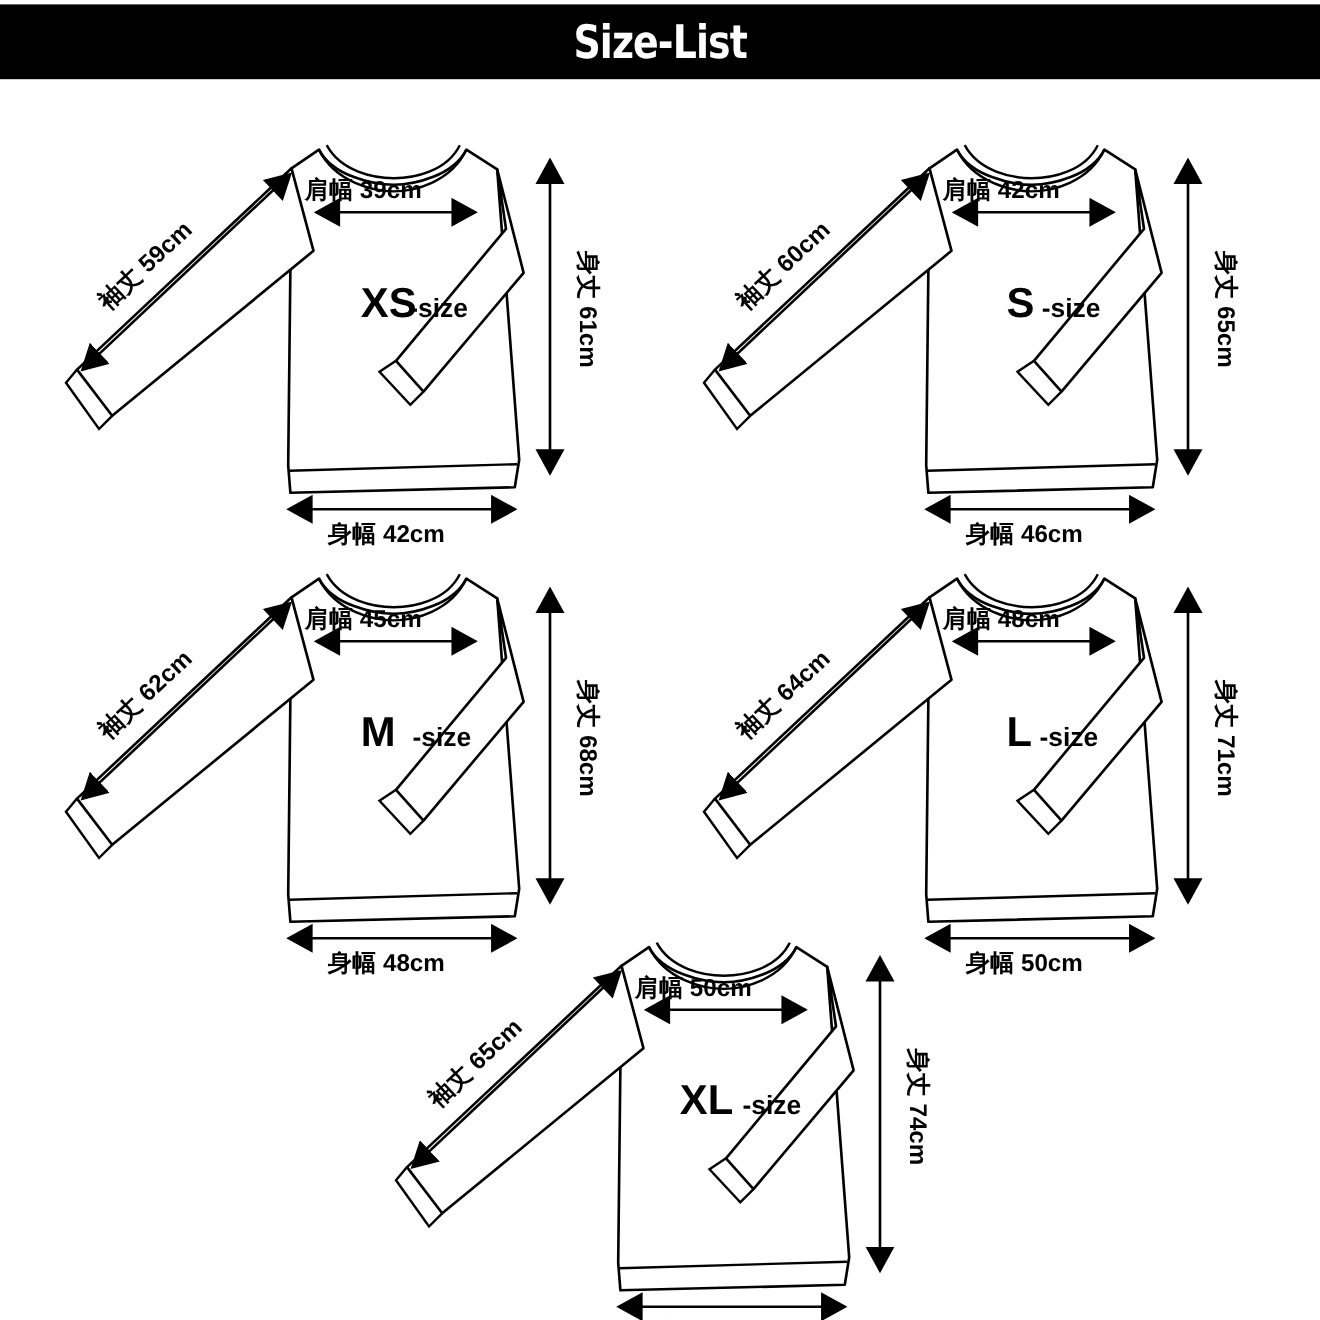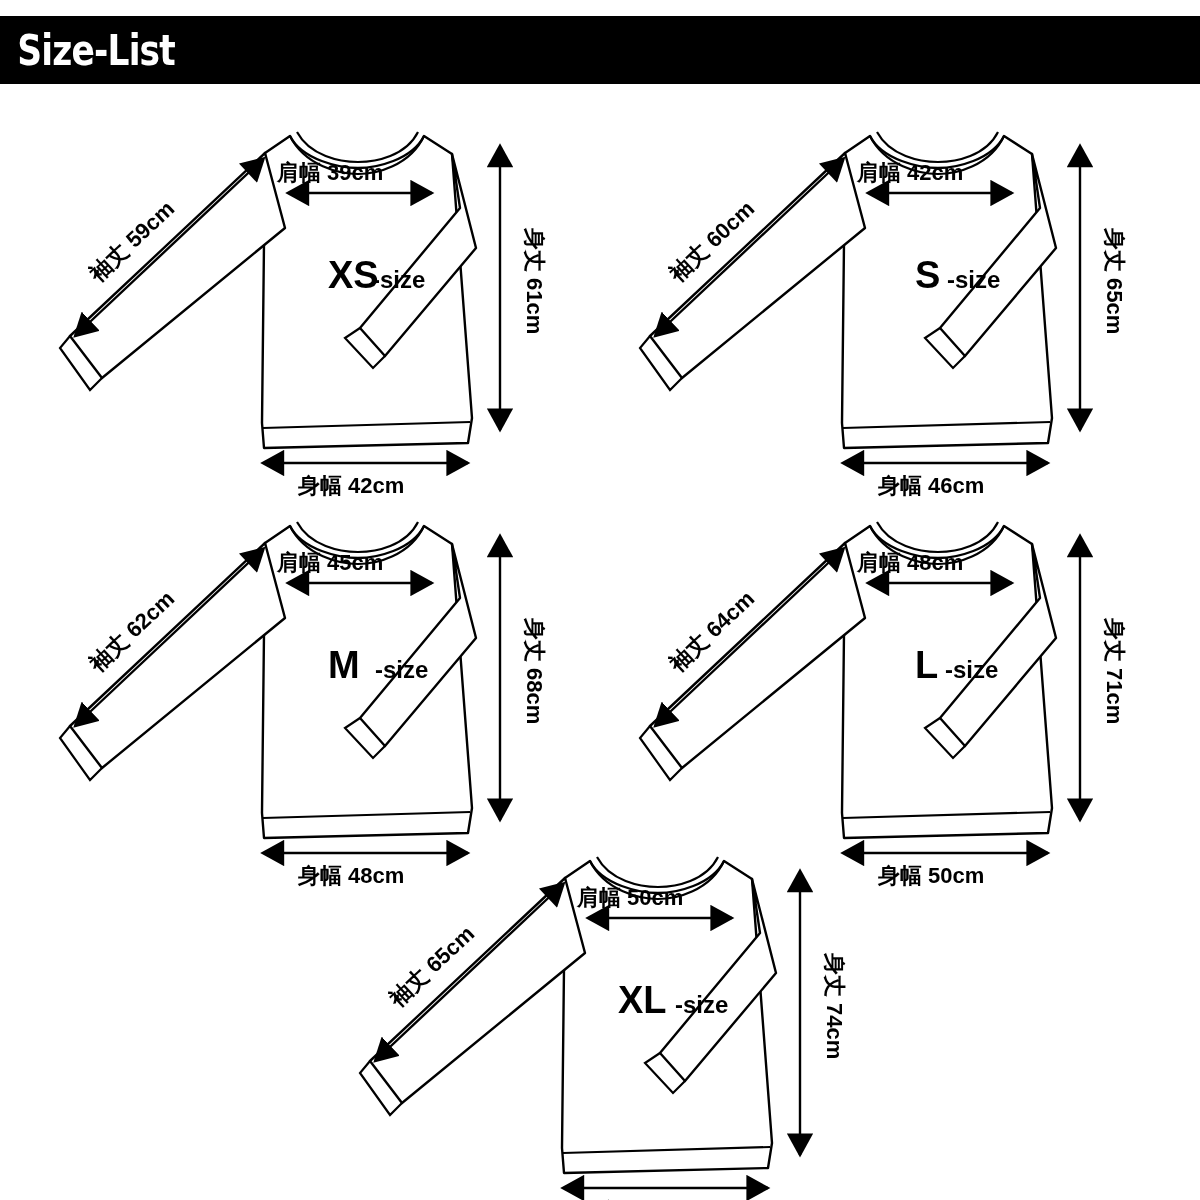--- a/index.html
+++ b/index.html
@@ -16,27 +16,27 @@
   }
   #page {
     position: relative;
     width: 1200px;
     height: 1200px;
     background: #ffffff;
   }
   .header-bar {
     position: absolute;
     left: 0;
-    top: 16px;
+    top: 4px;
     width: 1200px;
     height: 68px;
     background: #000000;
     display: flex;
     align-items: center;
-    justify-content: flex-start;
+    justify-content: center;
   }
   .header-title {
     color: #ffffff;
     font-family: "DejaVu Sans", sans-serif;
     font-weight: bold;
     font-size: 42px;
     letter-spacing: -1px;
     transform: scaleX(0.82);
     transform-origin: center;
   }

